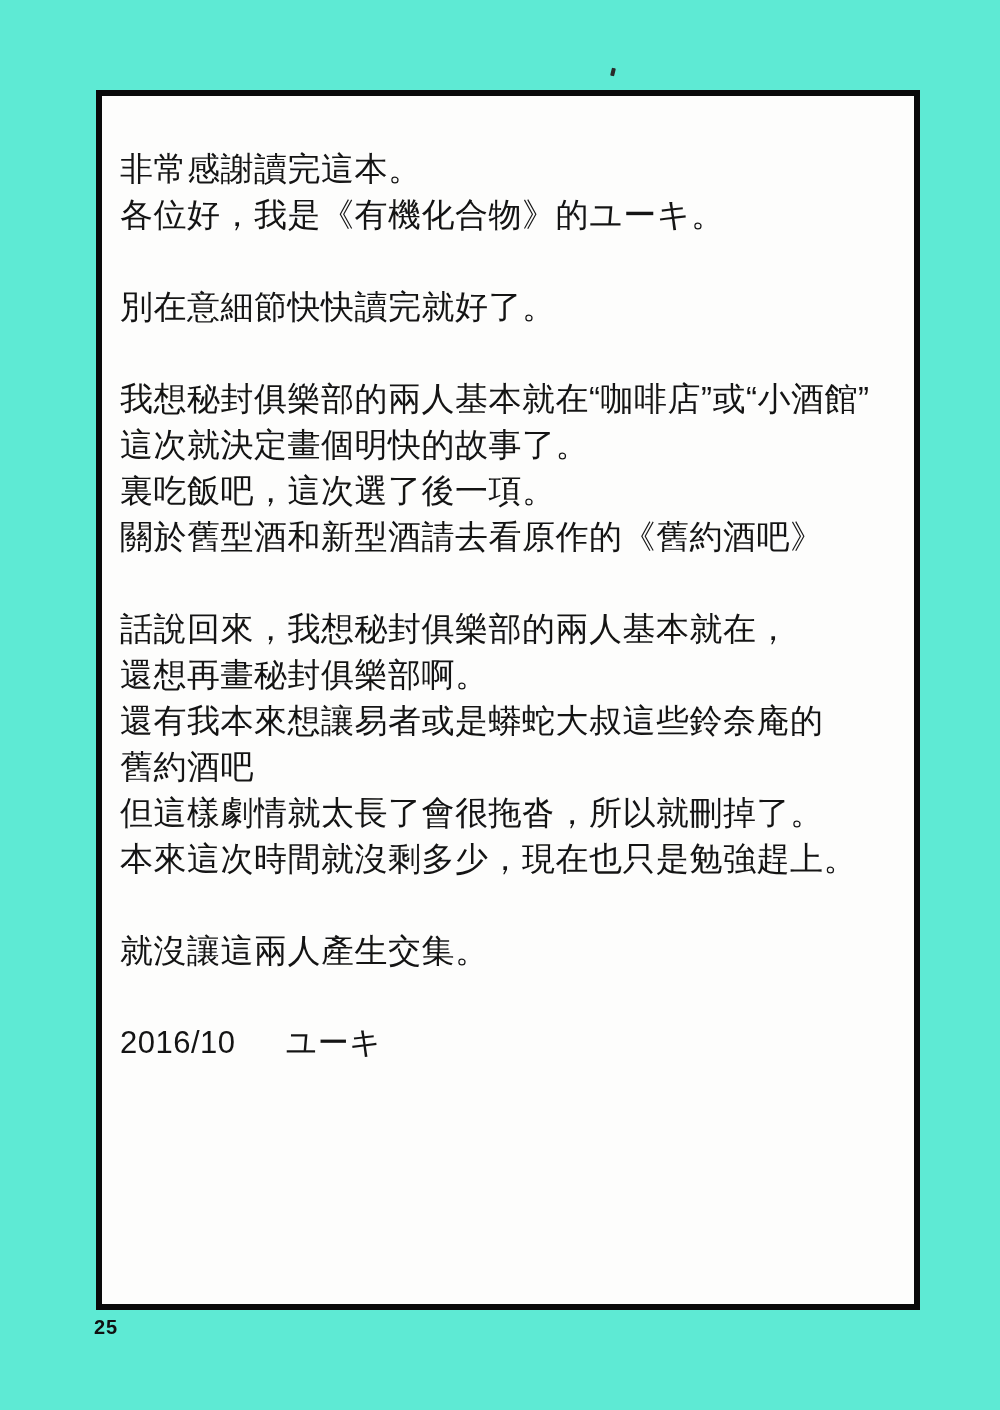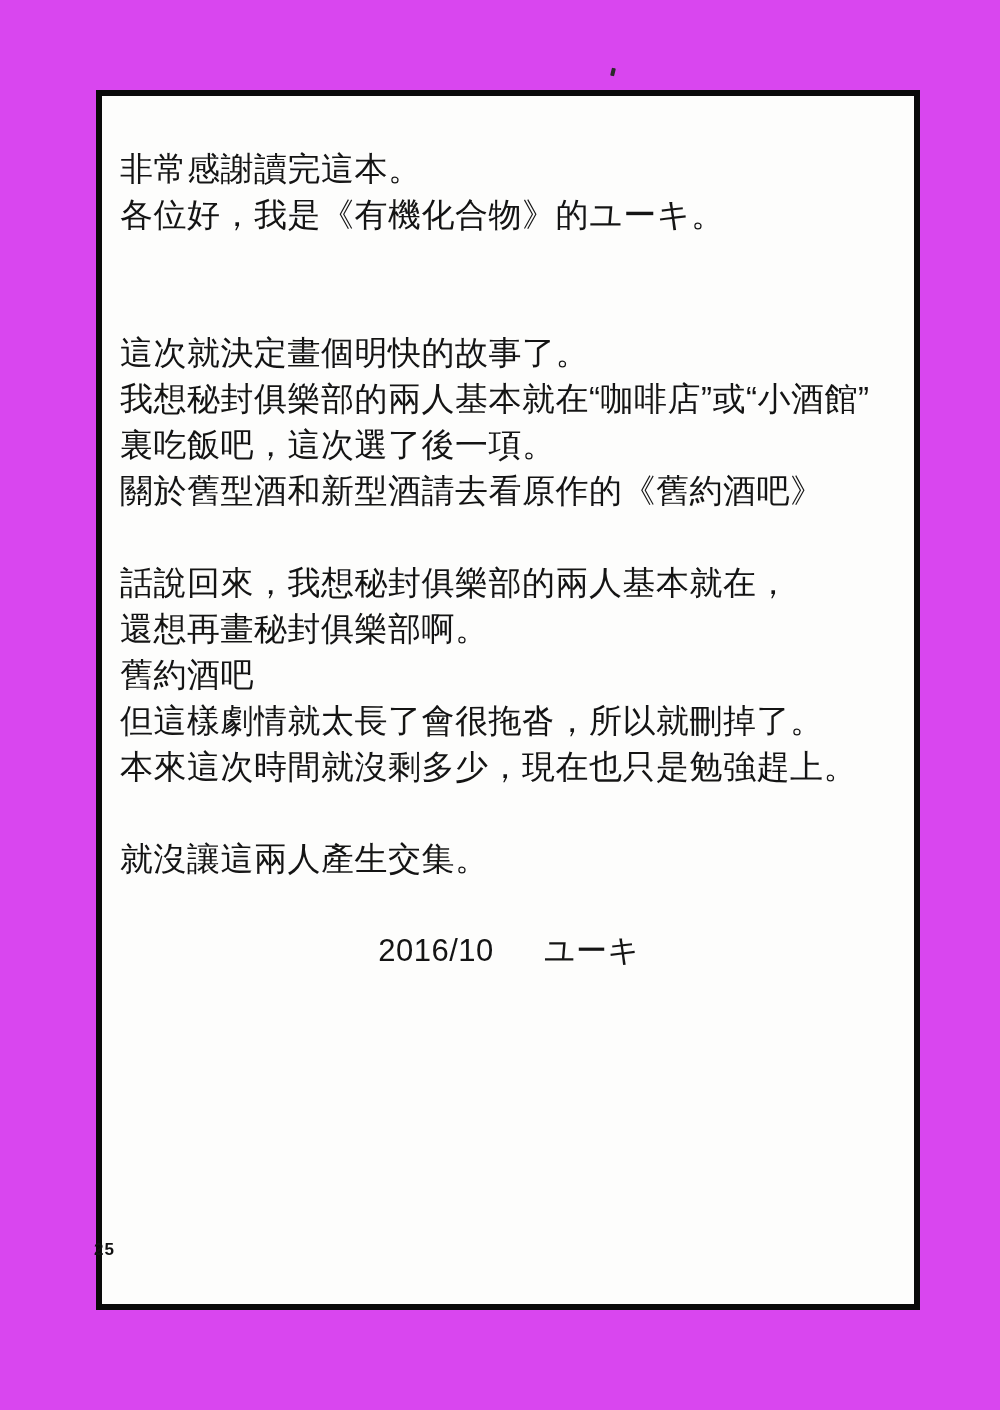--- a/index.html
+++ b/index.html
@@ -5,21 +5,21 @@
   html, body {
     margin: 0;
     padding: 0;
     background: #ffffff;
     font-family: "Liberation Sans", sans-serif;
   }
   .page {
     position: relative;
     width: 1000px;
     height: 1410px;
-    background: #d946ef;
+    background: #5eead4;
     overflow: hidden;
   }
   
   .speck {
     position: absolute;
     left: 611px;
     top: 68px;
     width: 4px;
     height: 8px;
     background: #2a2a2a;
@@ -41,53 +41,54 @@
   .text-line {
     font-size: 33px;
     line-height: 46px;
     height: 46px;
     color: #141414;
     white-space: nowrap;
     letter-spacing: 0.5px;
   }
   .date-line {
     font-size: 31px;
-    text-align: center;
   }
   .date-line .author {
     margin-left: 50px;
   }
   .page-number {
     position: absolute;
     left: 94px;
-    top: 1240px;
-    font-size: 17px;
+    top: 1316px;
+    font-size: 20px;
     font-weight: bold;
     color: #111111;
     letter-spacing: 1px;
   }
 </style>
 </head>
 <body>
 
 <div class="page">
   <div class="speck"></div>
 
   <div class="frame">
     <div class="text-line">非常感謝讀完這本。</div>
     <div class="text-line">各位好，我是《有機化合物》的ユーキ。</div>
     <div class="text-line"></div>
+    <div class="text-line">別在意細節快快讀完就好了。</div>
     <div class="text-line"></div>
+    <div class="text-line">我想秘封俱樂部的兩人基本就在“咖啡店”或“小酒館”</div>
     <div class="text-line">這次就決定畫個明快的故事了。</div>
-    <div class="text-line">我想秘封俱樂部的兩人基本就在“咖啡店”或“小酒館”</div>
     <div class="text-line">裏吃飯吧，這次選了後一項。</div>
     <div class="text-line">關於舊型酒和新型酒請去看原作的《舊約酒吧》</div>
     <div class="text-line"></div>
     <div class="text-line">話說回來，我想秘封俱樂部的兩人基本就在，</div>
     <div class="text-line">還想再畫秘封俱樂部啊。</div>
+    <div class="text-line">還有我本來想讓易者或是蟒蛇大叔這些鈴奈庵的</div>
     <div class="text-line">舊約酒吧</div>
     <div class="text-line">但這樣劇情就太長了會很拖沓，所以就刪掉了。</div>
     <div class="text-line">本來這次時間就沒剩多少，現在也只是勉強趕上。</div>
     <div class="text-line"></div>
     <div class="text-line">就沒讓這兩人產生交集。</div>
     <div class="text-line"></div>
     <div class="text-line date-line">
       <span>2016/10</span><span class="author">ユーキ</span>
     </div>
   </div>

